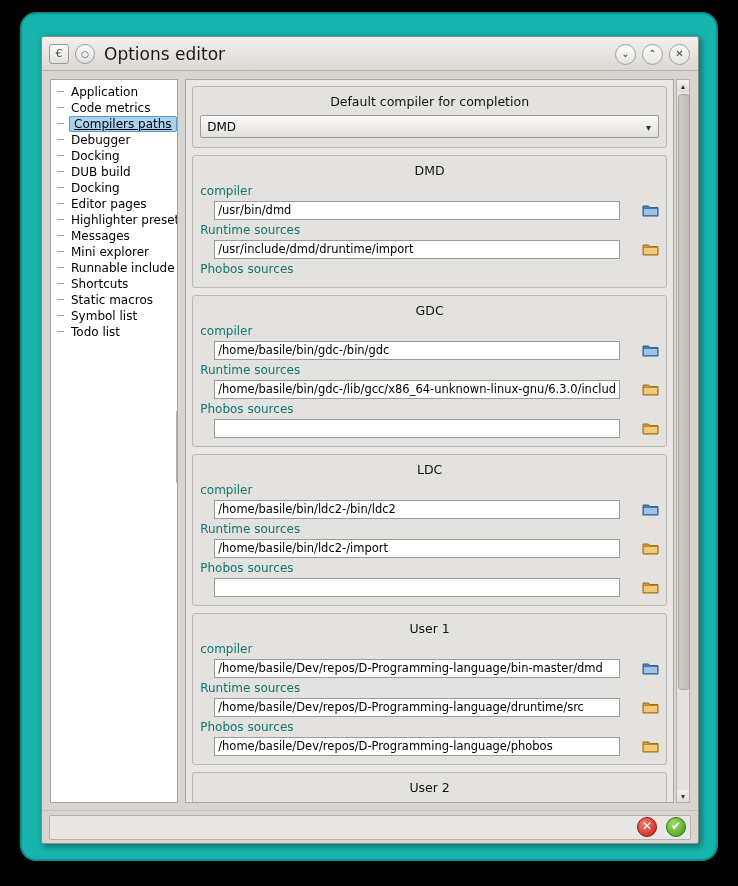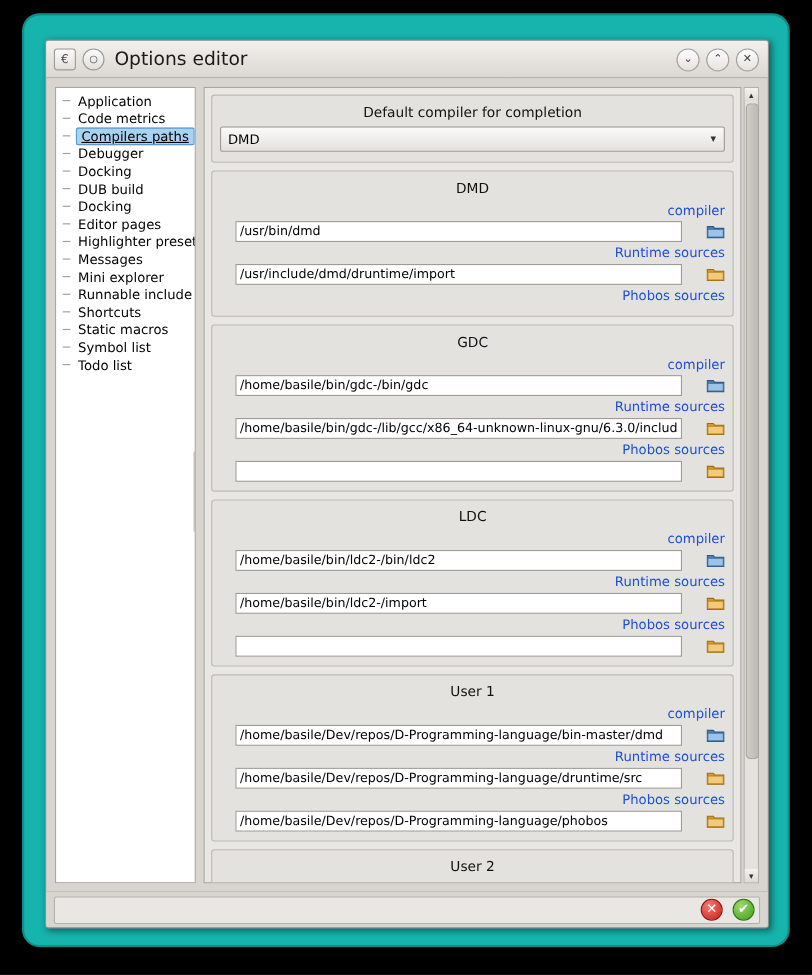--- a/index.html
+++ b/index.html
@@ -169,23 +169,23 @@
   }
   .group.first { padding-bottom: 9px; }
 
   .grp-title {
     text-align: center;
     font-size: 12.5px;
     color: #111;
     margin: 2px 0 6px 0;
   }
   .field-label {
-    text-align: right;
+    text-align: left;
     font-size: 12px;
-    color: #1d4ed8;
+    color: #0f766e;
     margin: 3px 0 3px 0;
   }
 
   .row {
     display: flex;
     align-items: center;
     gap: 22px;
     margin-left: 14px;
   }
   .textfield {

